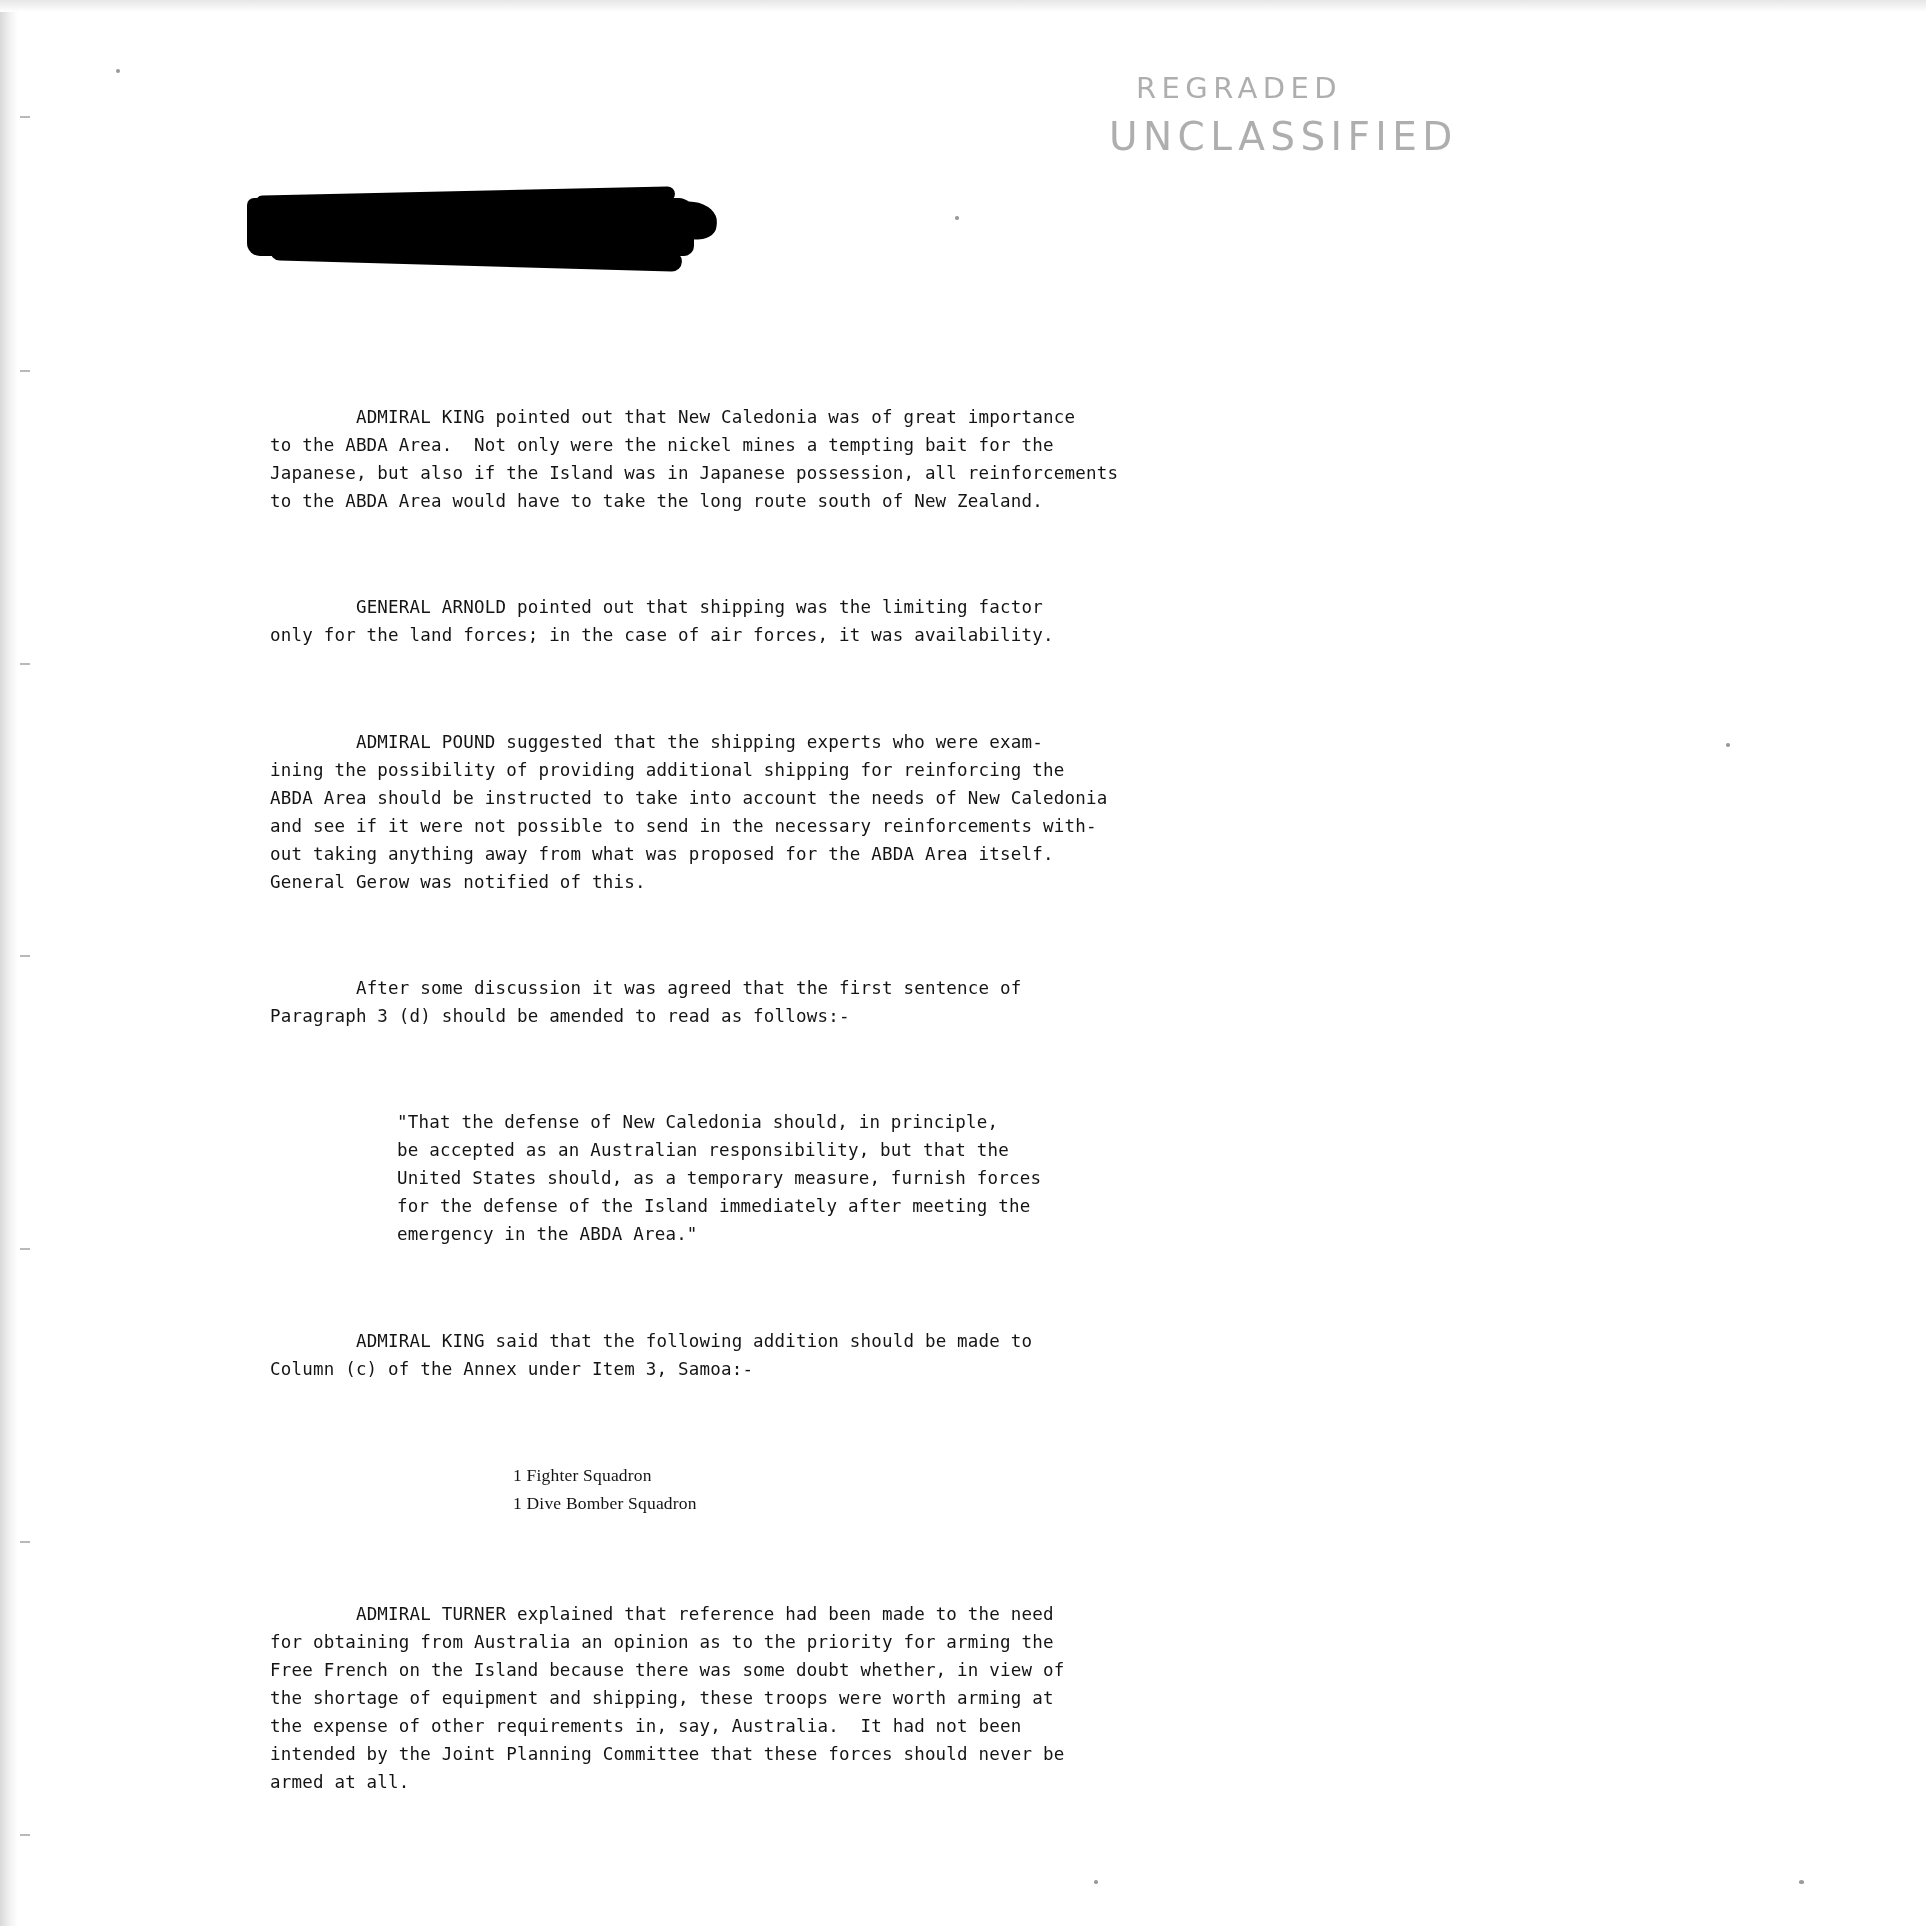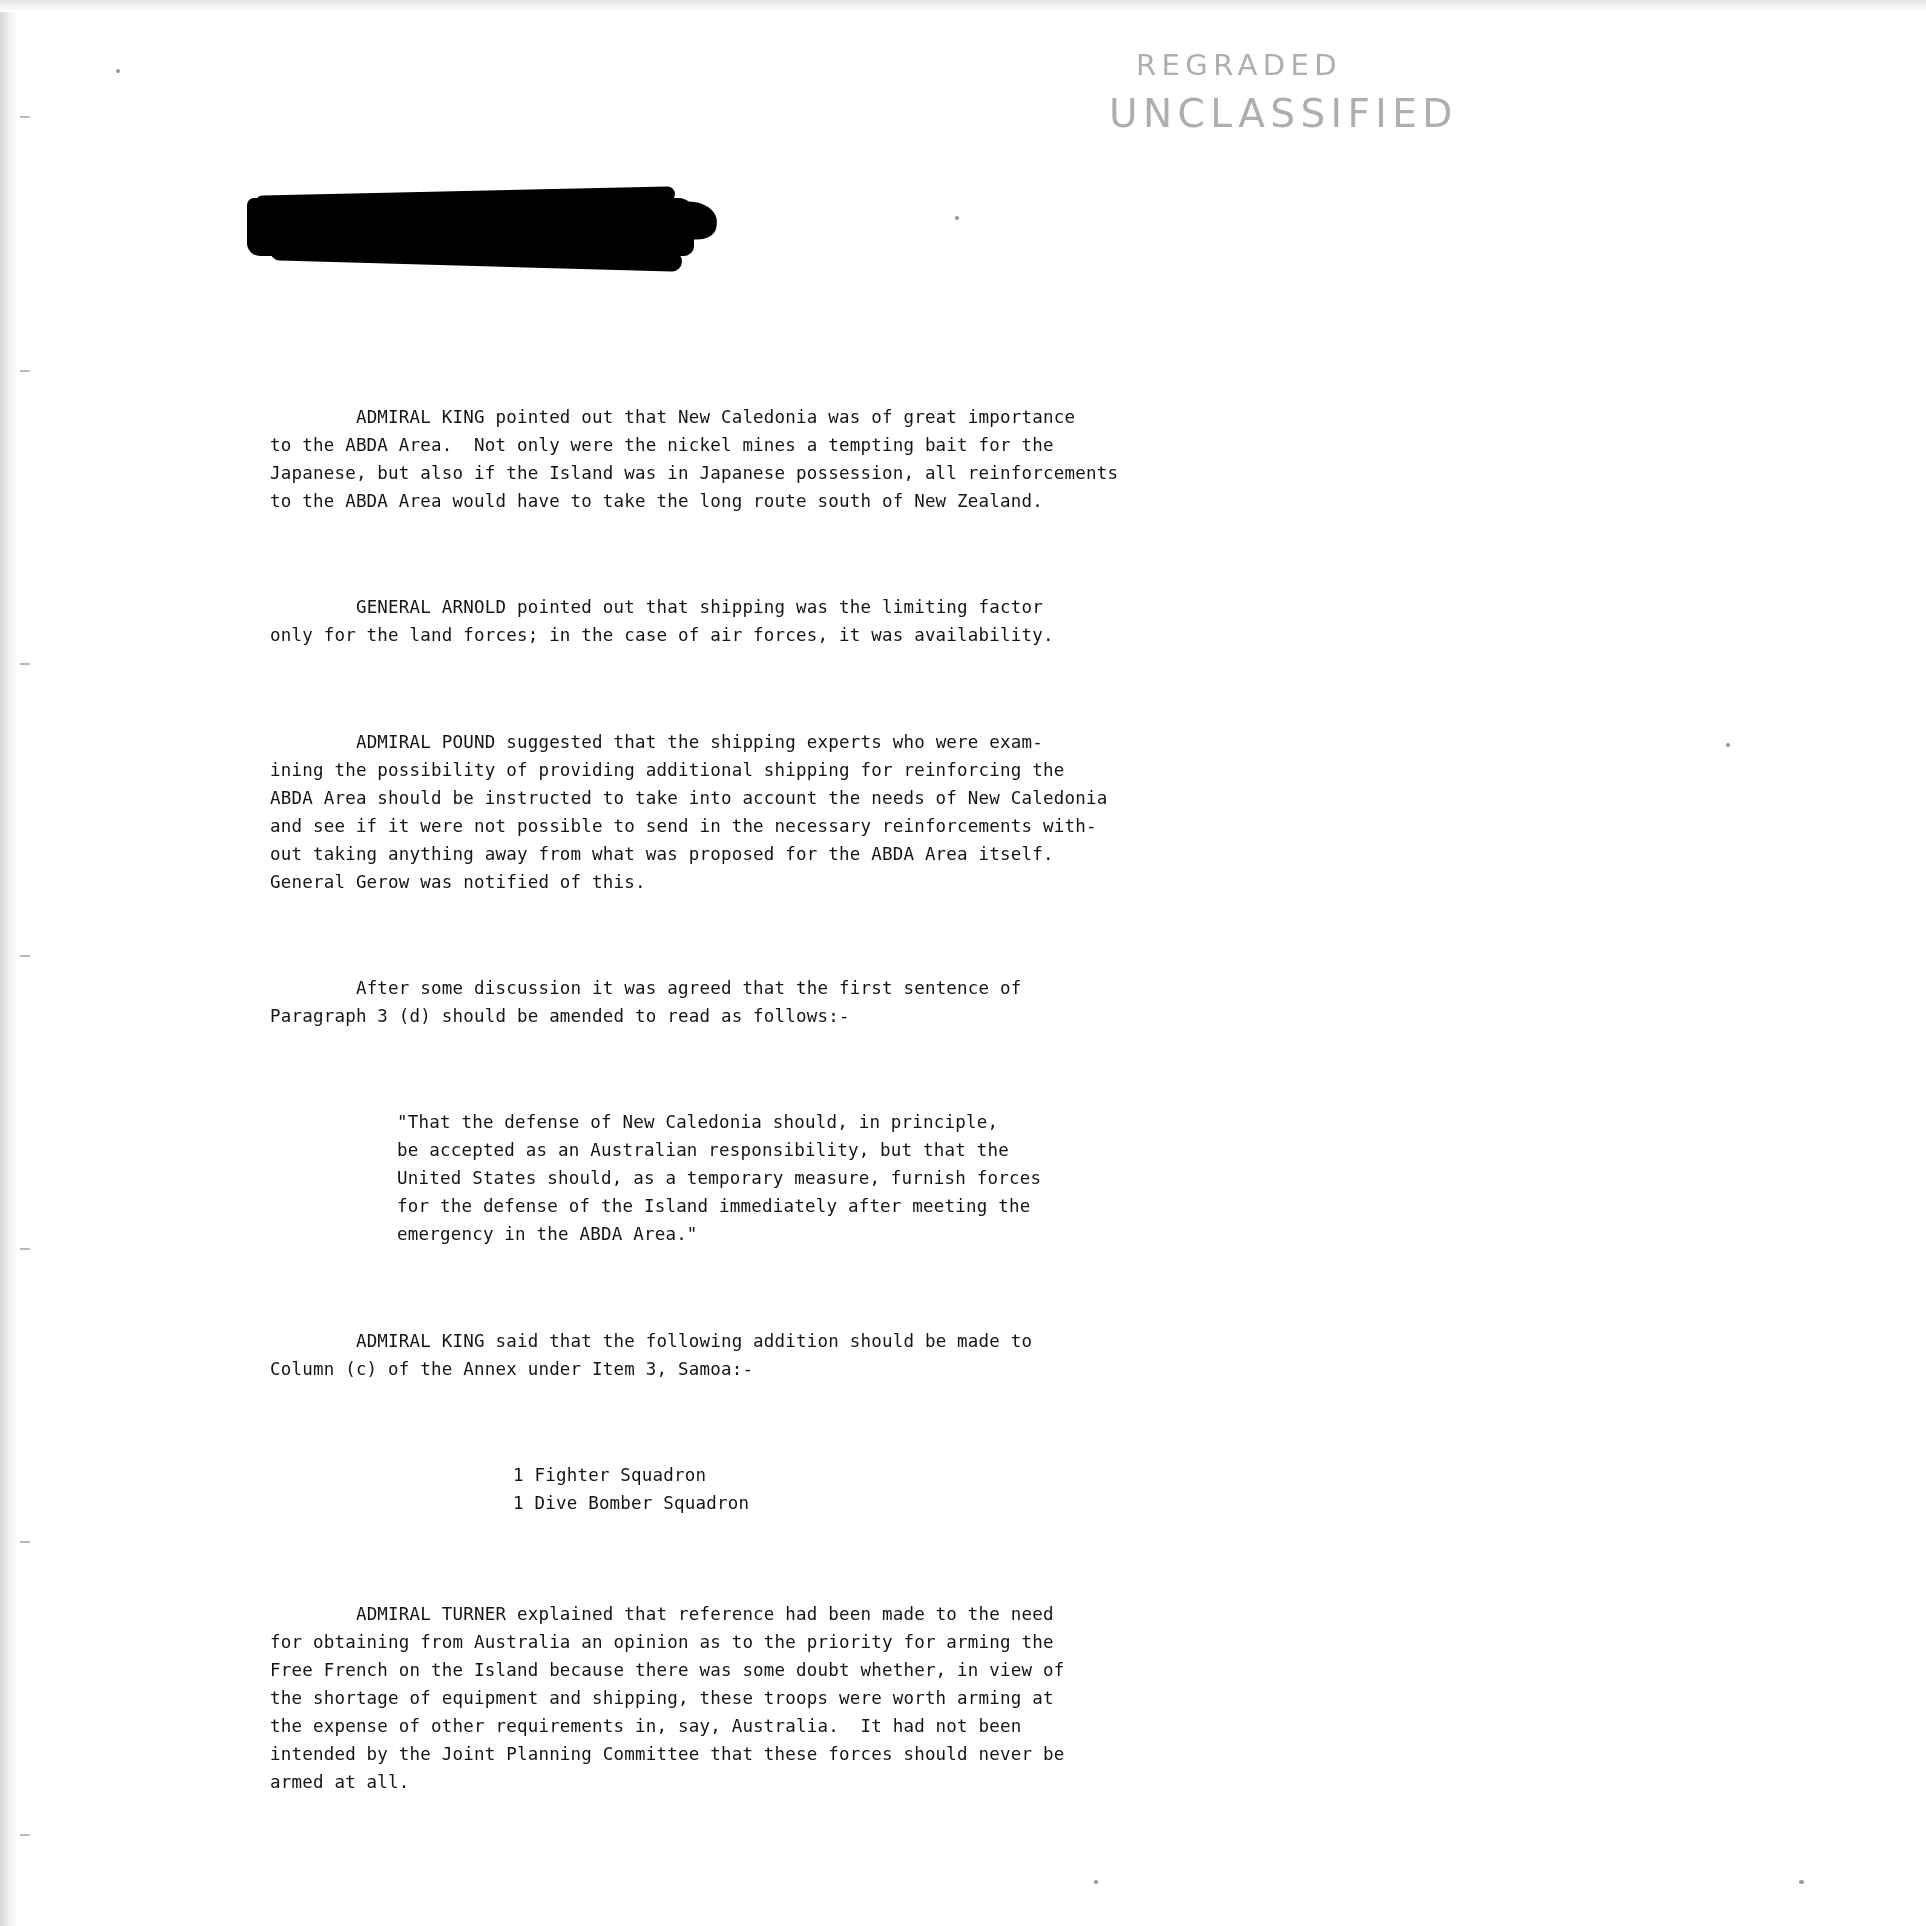--- a/index.html
+++ b/index.html
@@ -34,21 +34,21 @@
     position: absolute;
     background: #b9b9b9;
     width: 10px;
     height: 1.5px;
   }
 
   
   .stamp {
     position: absolute;
     left: 1109px;
-    top: 44px;
+    top: 67px;
     width: 539px;
     color: #7d7d7d;
     opacity: 0.62;
     font-family: "DejaVu Sans", sans-serif;
     letter-spacing: 5.4px;
     line-height: 1.45;
   }
   .stamp .line1 {
     font-size: 29px;
     margin-left: 27px;
@@ -124,20 +124,21 @@
     margin: 0 0 22.3px 0;
     white-space: pre-wrap;
   }
   .para.quote {
     margin-left: 127px;
     margin-bottom: 23px;
   }
   .para.list {
     margin-left: 243px;
     margin-bottom: 27px;
+    font-family: Liberation Serif, serif;
   }
 
   .speck {
     position: absolute;
     background: #9a9a9a;
     border-radius: 50%;
   }
 </style>
 </head>
 <body>

